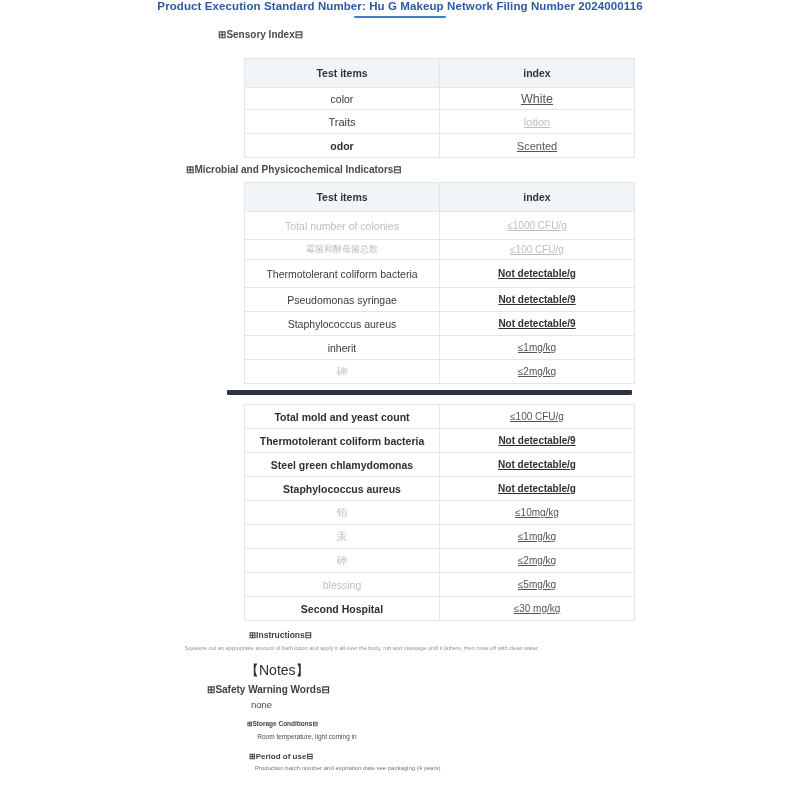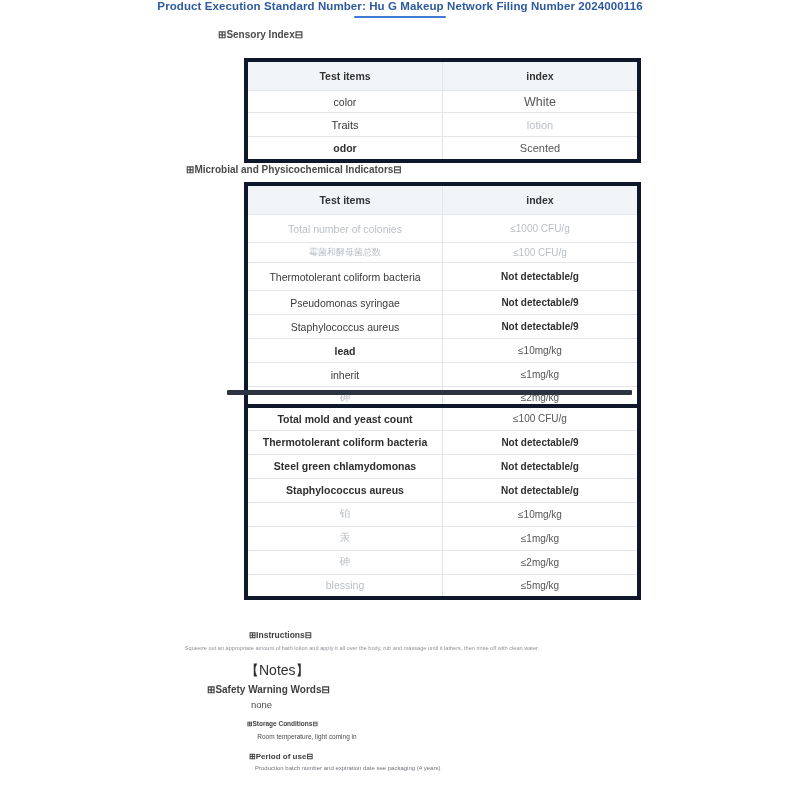--- a/index.html
+++ b/index.html
@@ -40,21 +40,21 @@
     color: #4a4a4a;
     font-weight: bold;
     margin: 11px 0 4px 0;
   }
   .label-sensory { margin-left: 218px; }
   .label-micro { margin-left: 186px; }
 
   table.grid {
     border-collapse: collapse;
     table-layout: fixed;
-    border: 4px solid #0f172a;
+    border: 1px solid #0f172a;
     background: #ffffff;
   }
   table.grid th, table.grid td {
     border: 1px solid #e2e6ea;
     text-align: center;
     vertical-align: middle;
     padding: 2px 4px;
   }
   table.grid thead th {
     background: #f2f5f8;
@@ -66,20 +66,21 @@
   .col-item { width: 186px; }
   .col-index { width: 186px; }
 
   .cell-item {
     font-size: 10.5px;
     color: #3a3a3a;
   }
   .cell-index {
     font-size: 10px;
     color: #555555;
+    text-decoration: underline;
   }
   .faded { color: #b9bfc6; }
   .strongish { color: #2f2f2f; font-weight: bold; }
   .big { font-size: 12.5px; }
   .mid { font-size: 11px; }
 
   .tbl-wrap-sensory {
     position: absolute;
     left: 244px;
     top: 58px;
@@ -235,24 +236,20 @@
         </tr>
         <tr style="height:24px">
           <td class="cell-item">Pseudomonas syringae</td>
           <td class="cell-index strongish">Not detectable/9</td>
         </tr>
         <tr style="height:24px">
           <td class="cell-item">Staphylococcus aureus</td>
           <td class="cell-index strongish">Not detectable/9</td>
         </tr>
         <tr style="height:24px">
-          <td class="cell-item strongish">lead</td>
-          <td class="cell-index">≤10mg/kg</td>
-        </tr>
-        <tr style="height:24px">
           <td class="cell-item">inherit</td>
           <td class="cell-index">≤1mg/kg</td>
         </tr>
         <tr style="height:24px">
           <td class="cell-item faded">砷</td>
           <td class="cell-index">≤2mg/kg</td>
         </tr>
       </tbody>
     </table>
   </div>
@@ -286,20 +283,24 @@
           <td class="cell-item faded">汞</td>
           <td class="cell-index">≤1mg/kg</td>
         </tr>
         <tr style="height:24px">
           <td class="cell-item faded">砷</td>
           <td class="cell-index">≤2mg/kg</td>
         </tr>
         <tr style="height:24px">
           <td class="cell-item faded">blessing</td>
           <td class="cell-index">≤5mg/kg</td>
+        </tr>
+        <tr style="height:24px">
+          <td class="cell-item strongish">Second Hospital</td>
+          <td class="cell-index">≤30 mg/kg</td>
         </tr>
       </tbody>
     </table>
   </div>
 
   <div class="footer">
     <div class="f-instr-label">⊞Instructions⊟</div>
     <div class="f-instr-text">Squeeze out an appropriate amount of bath lotion and apply it all over the body, rub and massage until it lathers, then rinse off with clean water.</div>
     <div class="f-notes">【Notes】</div>
     <div class="f-safety-label">⊞Safety Warning Words⊟</div>

